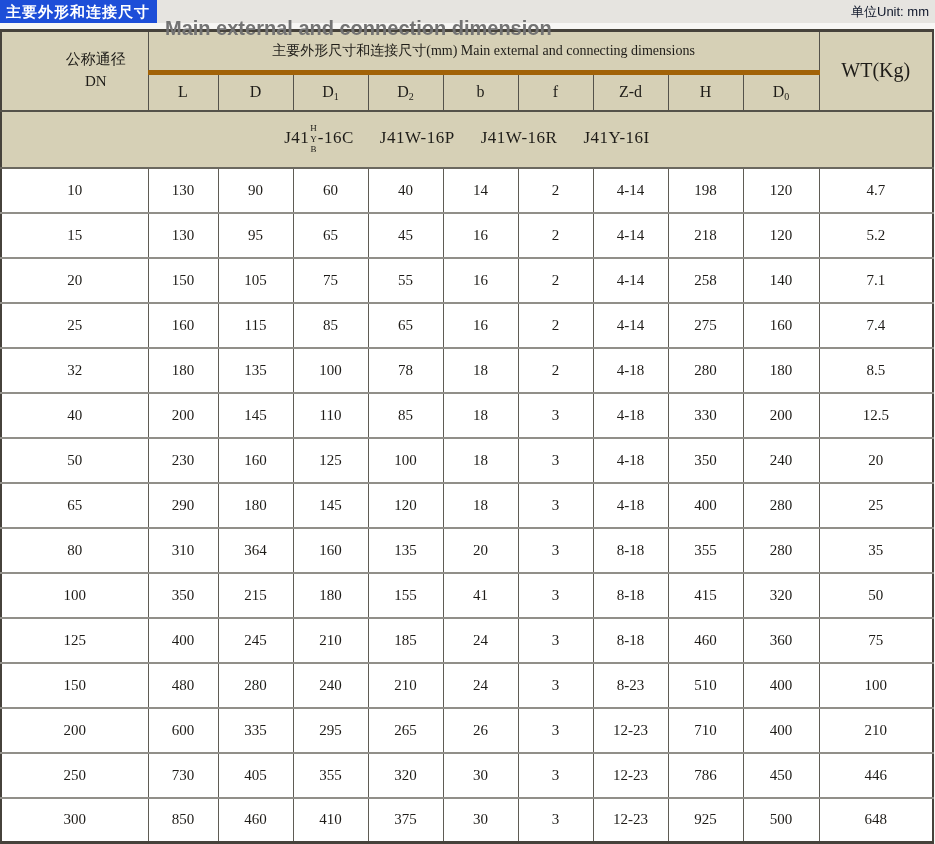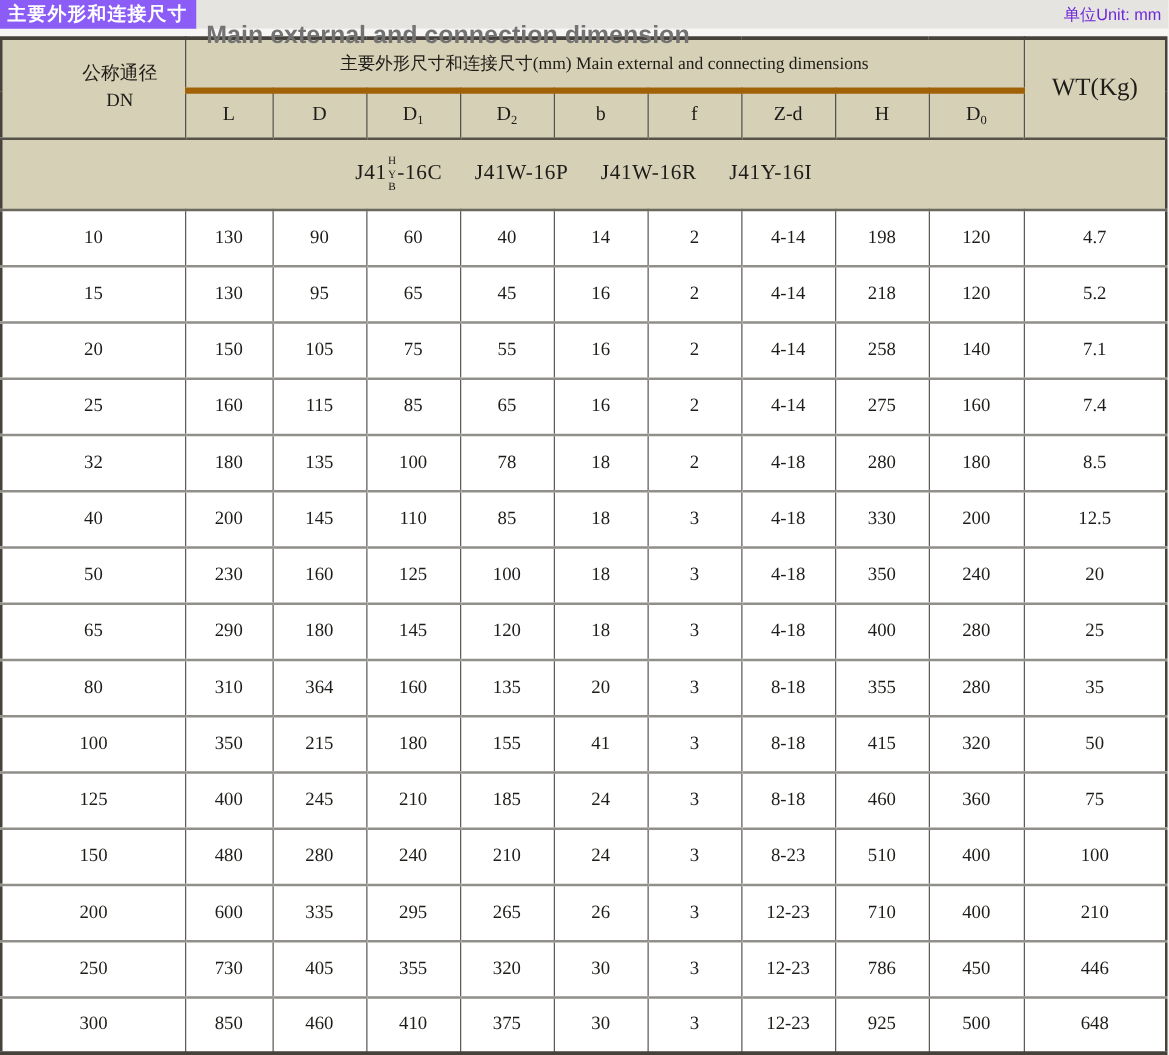--- a/index.html
+++ b/index.html
@@ -17,42 +17,42 @@
   }
   
   .titlebar {
     height: 23px;
     background: #e6e4e0;
     display: flex;
     align-items: center;
     font-family: "Liberation Sans", "DejaVu Sans", sans-serif;
   }
   .badge {
-    background: #8b5cf6;
+    background: #1d4ed8;
     color: #ffffff;
     font-weight: bold;
     font-size: 15px;
     height: 23px;
     line-height: 23px;
     padding: 0 7px 0 6px;
     letter-spacing: 1px;
     white-space: nowrap;
   }
   .entitle {
     font-weight: bold;
     font-size: 20px;
     color: #737373;
     margin-left: 8px;
     white-space: nowrap;
     margin-top: 33px;
   }
   .unit {
     margin-left: auto;
     font-size: 13px;
-    color: #6d28d9;
+    color: #0f172a;
     padding-right: 6px;
     white-space: nowrap;
   }
   .gap-strip { height: 6px; background: #f7f6f4; }
 
   
   table.dims {
     width: 934px;
     table-layout: fixed;
     border-collapse: collapse;

